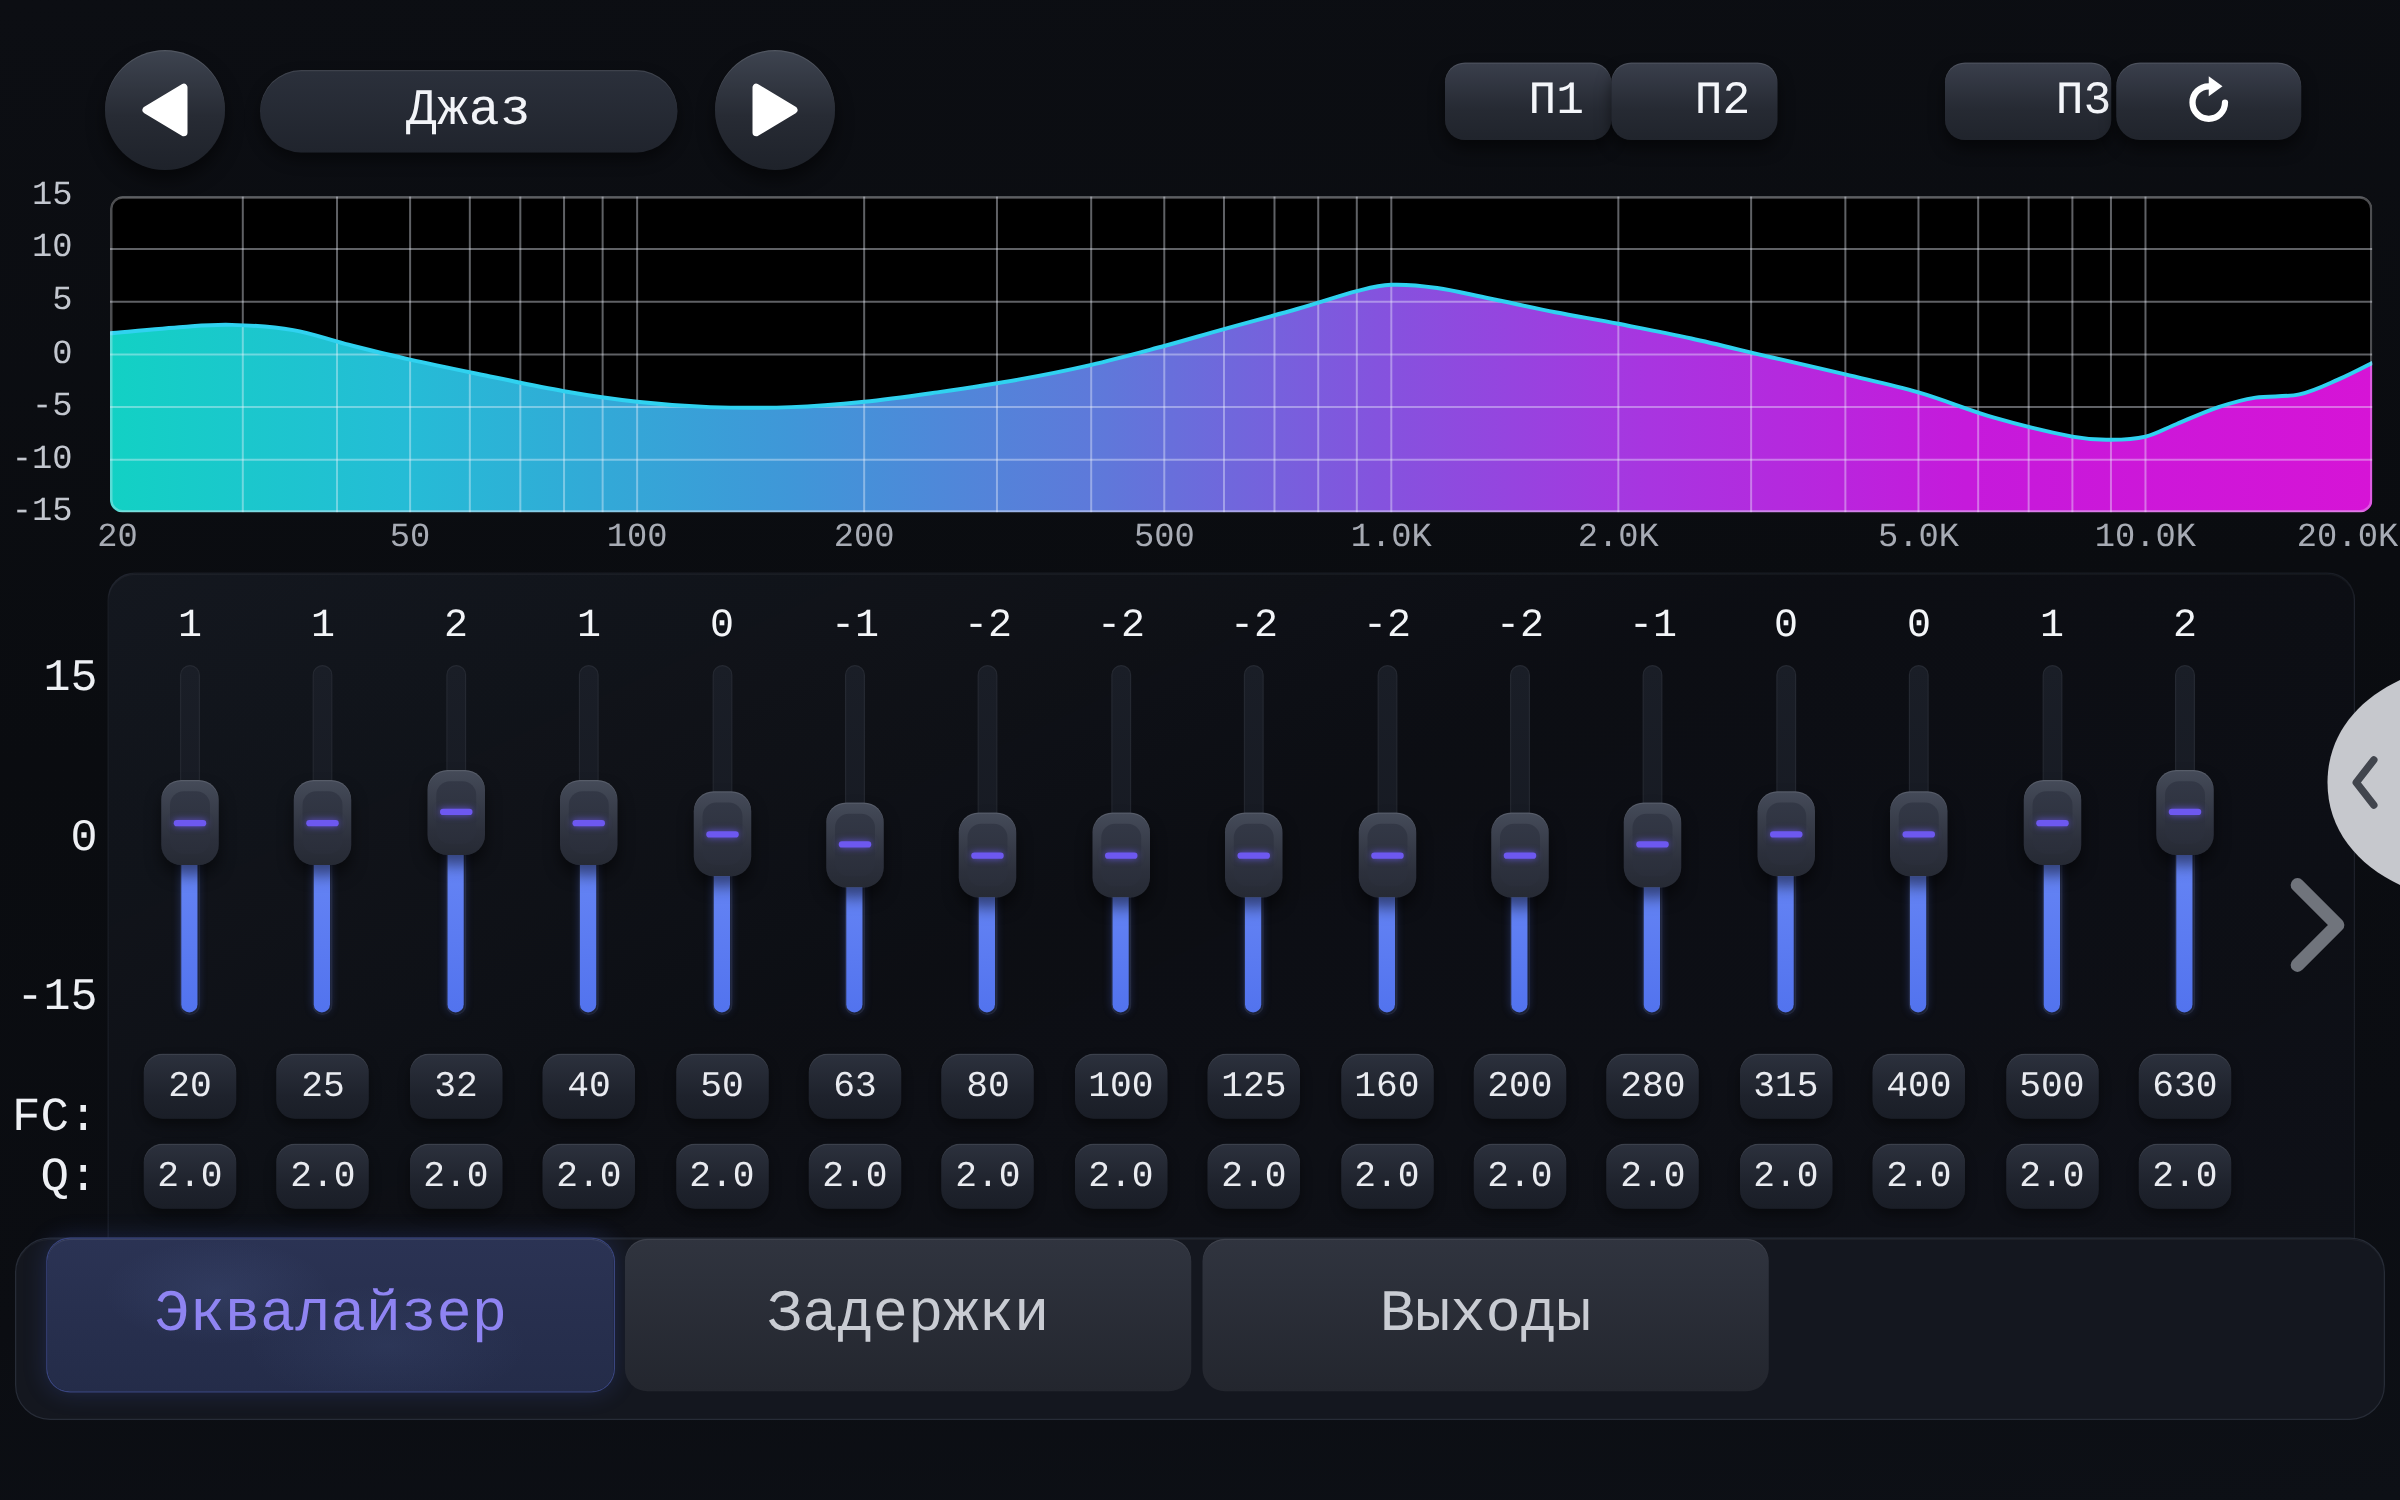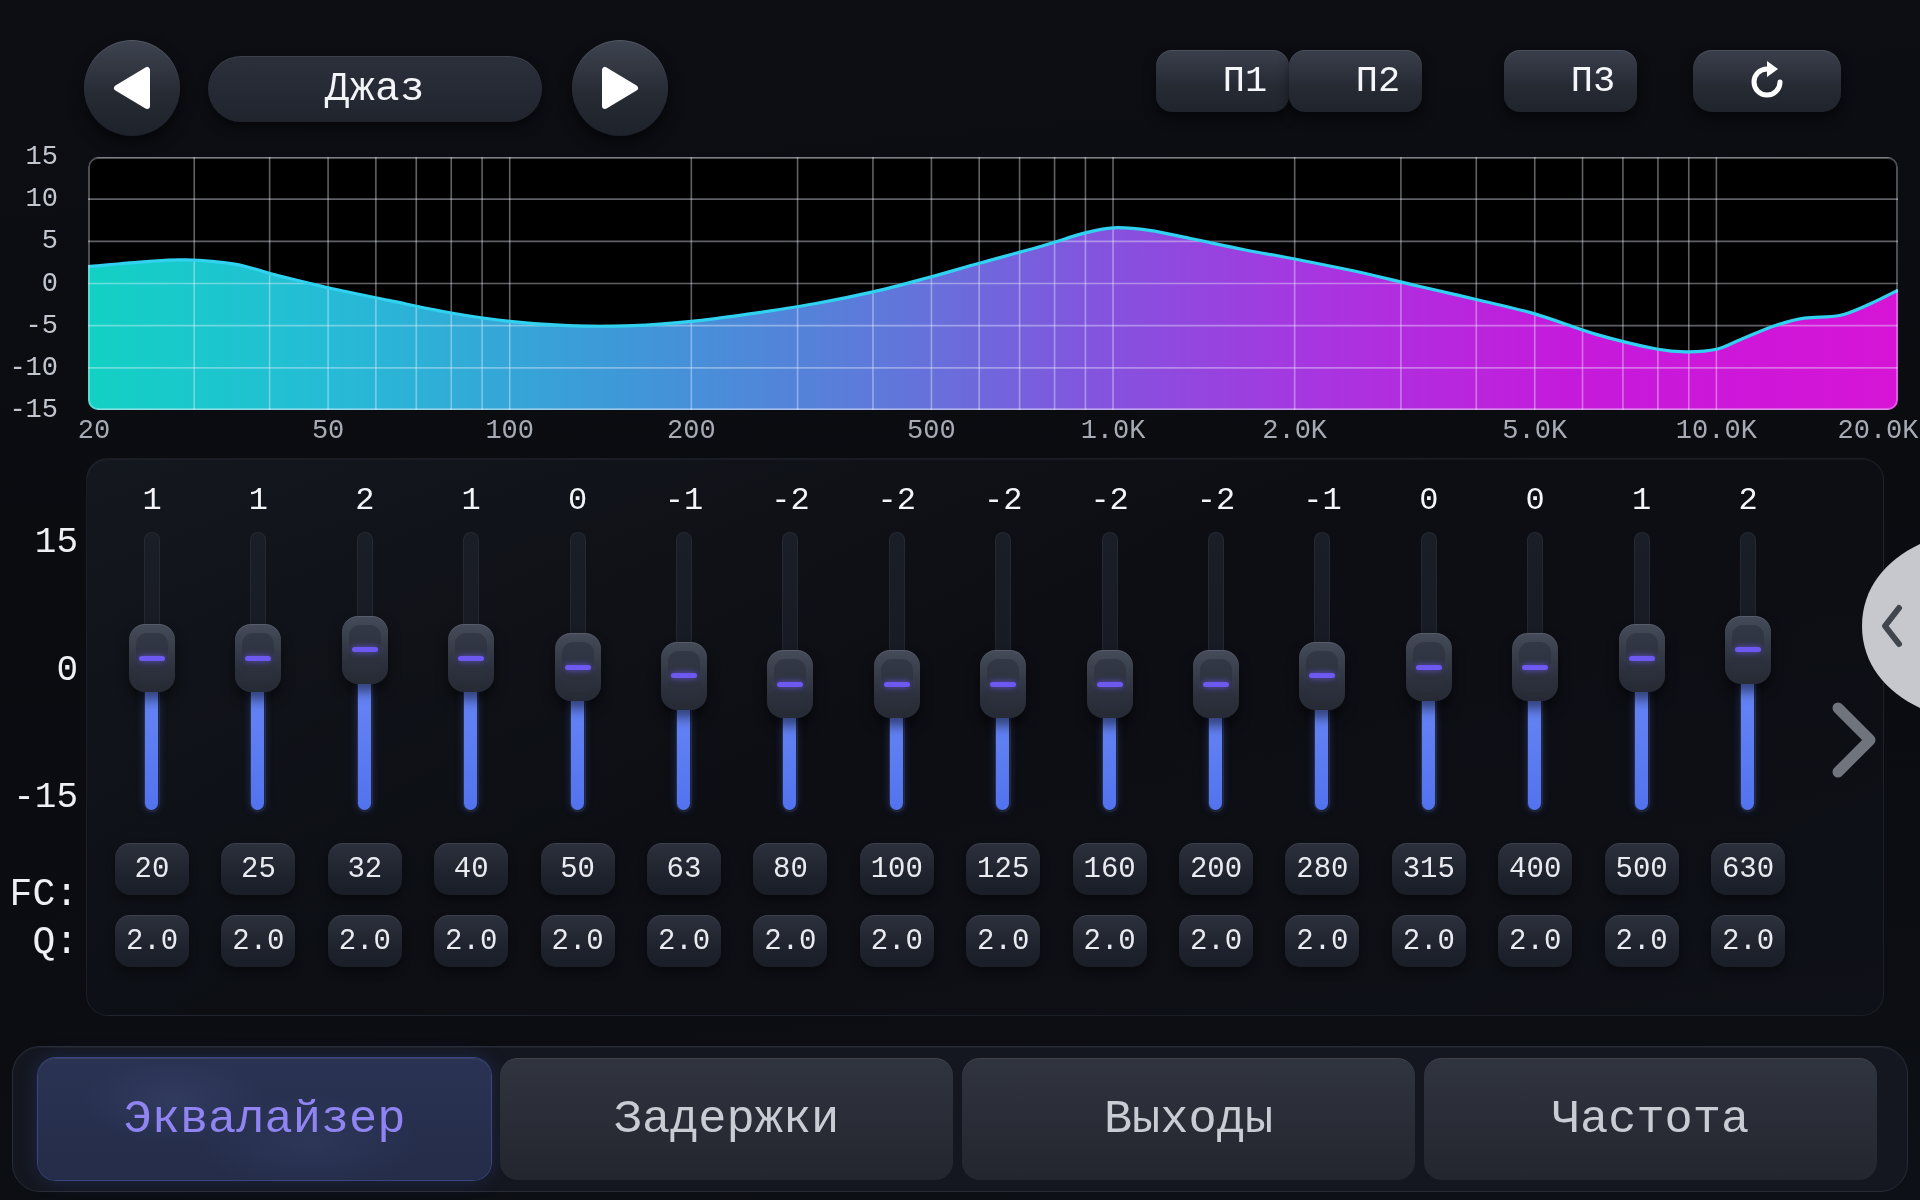--- a/index.html
+++ b/index.html
@@ -75,24 +75,24 @@
     box-shadow:inset 0 1px 0 rgba(255,255,255,.08), 0 5px 9px rgba(0,0,0,.4);
     display:flex;align-items:center;justify-content:center;font-size:29px;color:#e9ebf0;
   }
   .fc-chip{top:373px;}
   .q-chip{top:445px;}
   
   .edge-handle{position:absolute;right:0;top:538px;width:62px;height:176px;}
   .expand-chevron{position:absolute;left:1828px;top:700px;width:52px;height:80px;}
   
   .tabbar{
-    position:absolute;left:12px;top:1046px;width:1896px;height:146px;border-radius:28px;
+    position:absolute;left:12px;top:990px;width:1896px;height:146px;border-radius:28px;
     background:#14171f;border:1px solid #272c37;
     box-shadow:inset 0 1px 0 rgba(255,255,255,.04);
-    display:flex;align-items:center;gap:9px;padding-left:25px;box-sizing:border-box;
+    display:flex;gap:9px;padding-left:25px;box-sizing:border-box;
   }
   .tab{
     width:453px;height:122px;border-radius:18px;flex:none;
     background:linear-gradient(180deg,#30343f,#23262e);
     box-shadow:inset 0 1px 0 rgba(255,255,255,.07);
     display:flex;align-items:center;justify-content:center;
     font-size:47px;color:#c9ccd3;
   }
   .tab.active{
     background:
@@ -121,21 +121,21 @@
       <polygon points="4,4 4,40 34,22" fill="#ffffff" stroke="#ffffff" stroke-width="6" stroke-linejoin="round"></polygon>
     </svg>
   </div>
 
   <div class="mem-btn" style="left:1156px;">
     <span>П1</span>
   </div>
   <div class="mem-btn" style="left:1289px;">
     <span>П2</span>
   </div>
-  <div class="mem-btn" style="left:1504px;">
+  <div class="mem-btn" style="left:1556px;justify-content:flex-end;">
     <span>П3</span>
   </div>
   <div class="reset-btn">
     <svg width="46" height="46" viewBox="0 0 46 46">
       <path d="M23 11 a13 13 0 1 0 13 13" fill="none" stroke="#ffffff" stroke-width="5" stroke-linecap="round"></path>
       <polygon points="23,3 23,19 34,11" fill="#ffffff"></polygon>
     </svg>
   </div>
 
   <div class="plot-wrap">
@@ -413,17 +413,14 @@
   <div class="tabbar" id="tabbar">
       <div class="tab active">
         <span>Эквалайзер</span>
       </div>
       <div class="tab">
         <span>Задержки</span>
       </div>
       <div class="tab">
         <span>Выходы</span>
       </div>
-      <div class="tab">
-        <span>Частота</span>
-      </div>
     </div>
 </div>
 
 </body></html>

